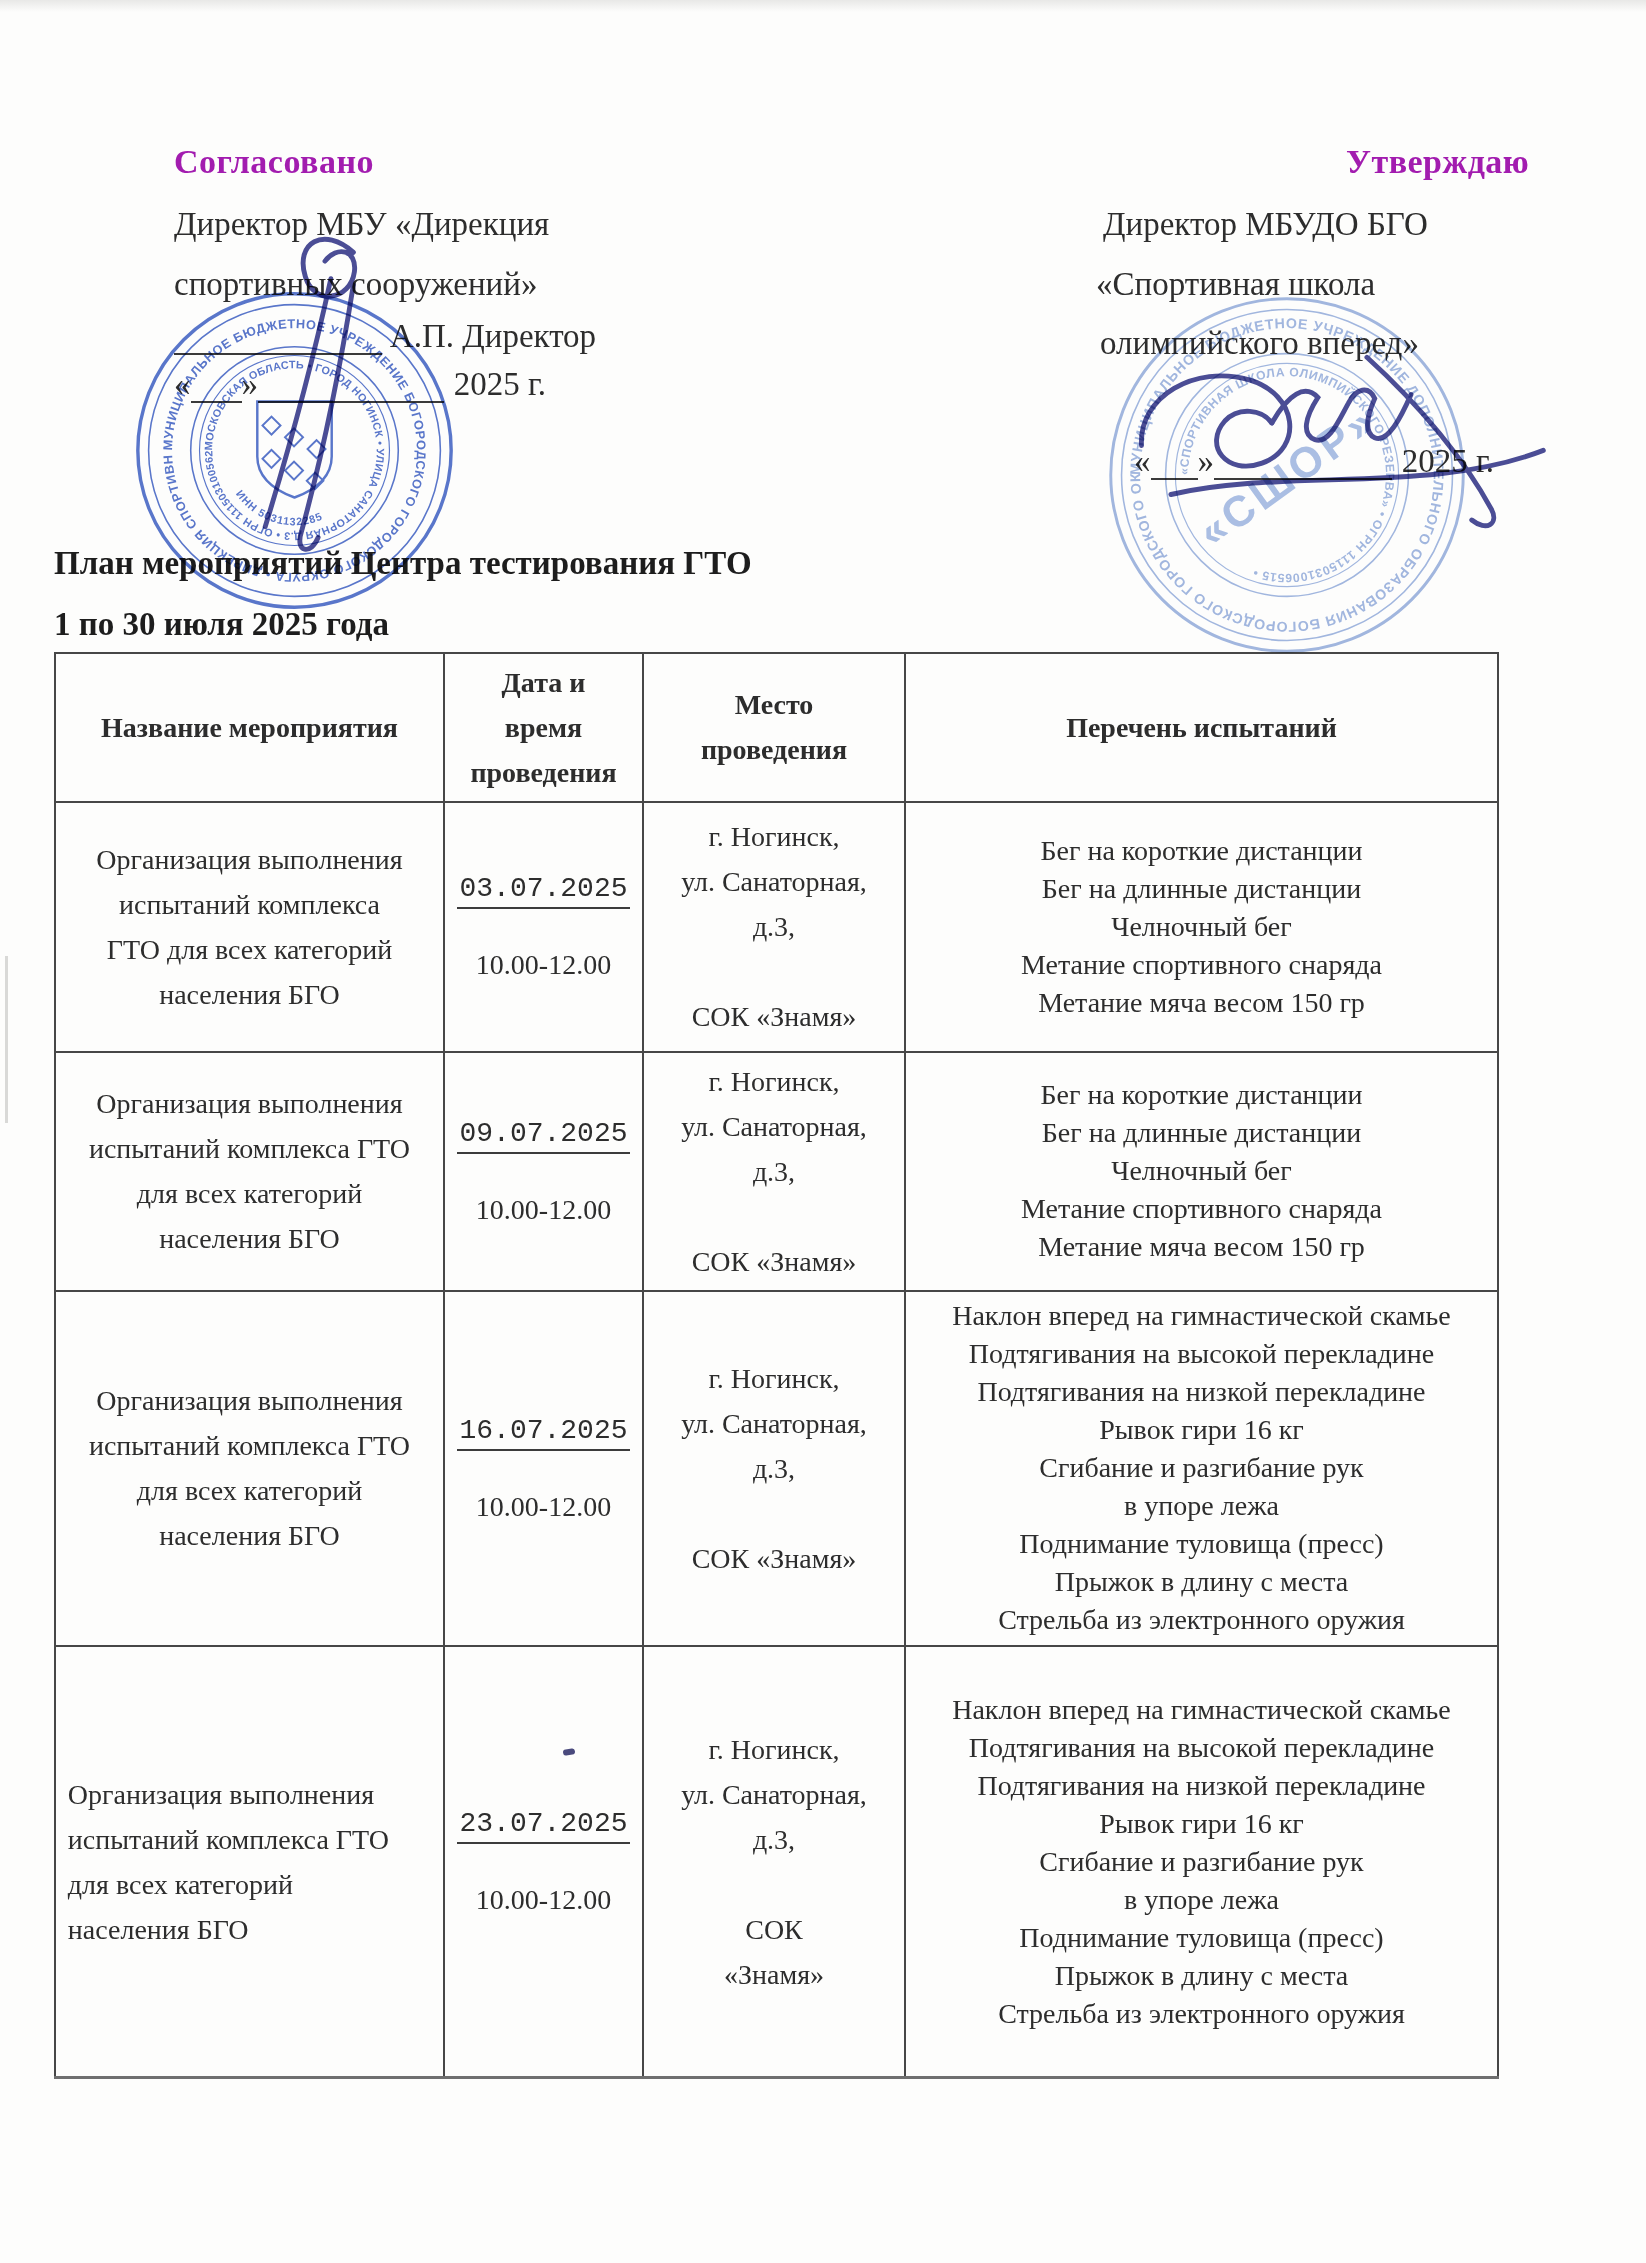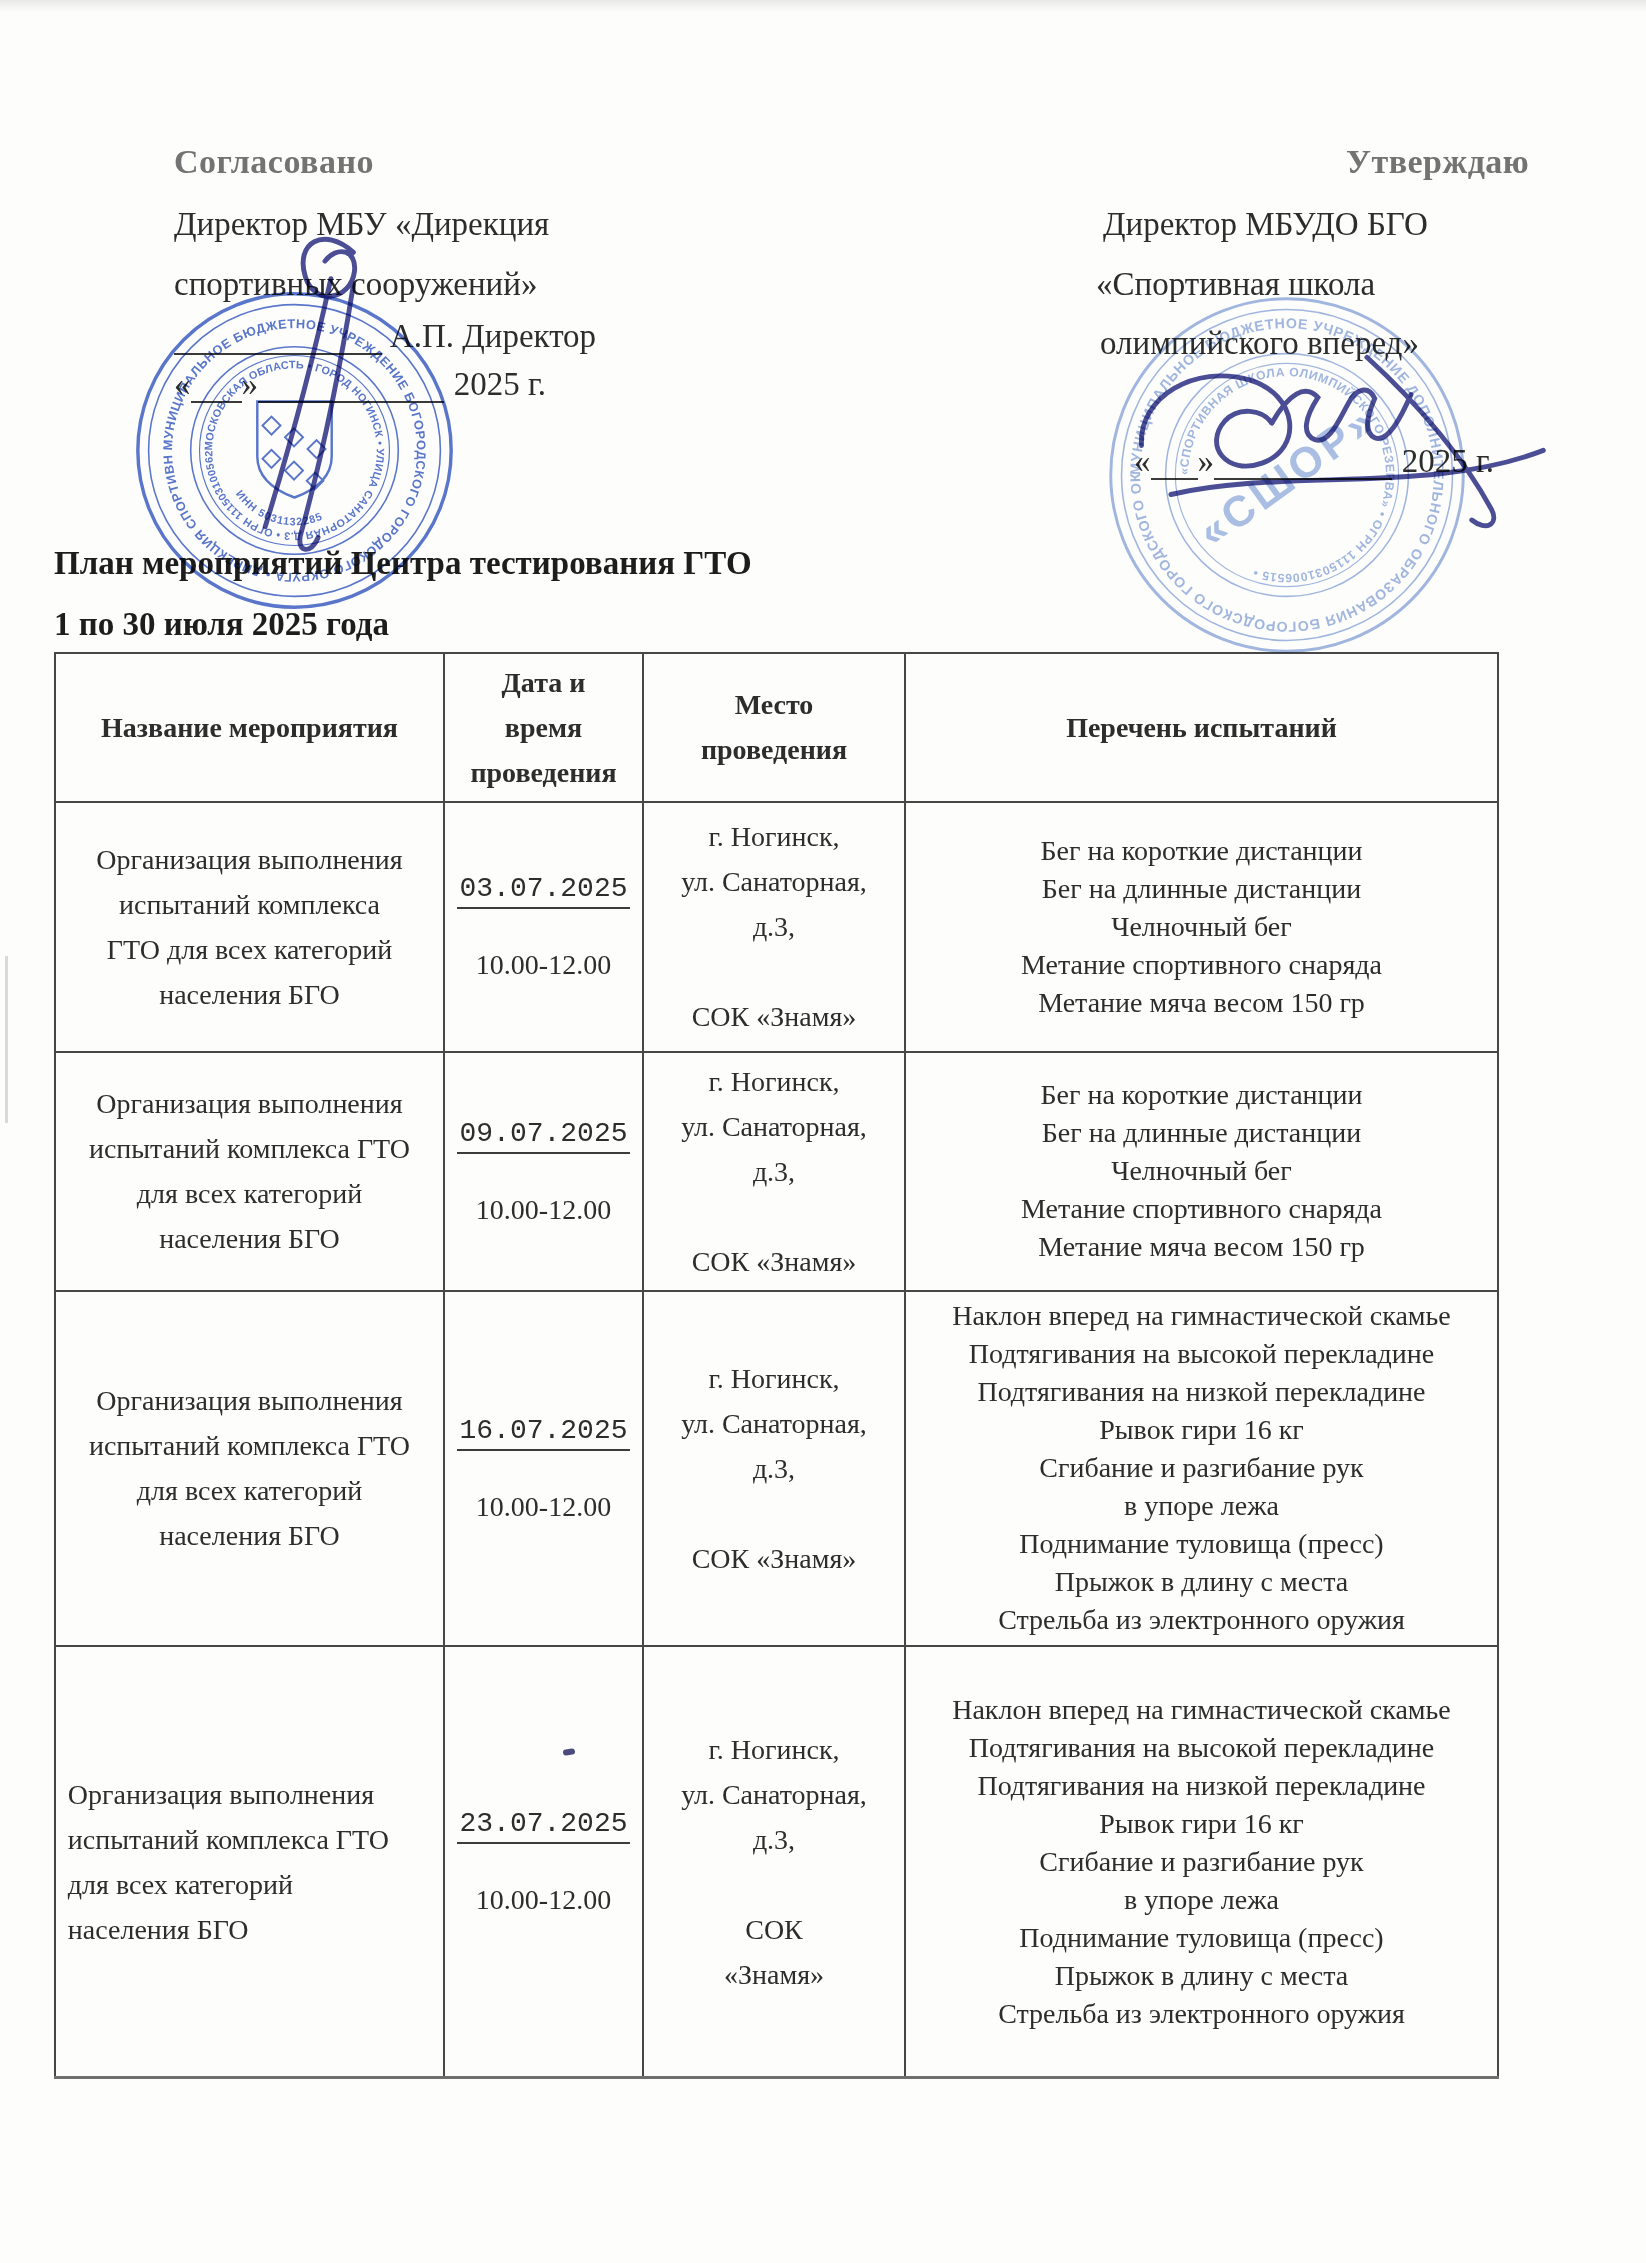--- a/index.html
+++ b/index.html
@@ -6,21 +6,21 @@
   .page{
     position:relative;width:1647px;height:2263px;background:#fdfdfc;overflow:hidden;
     font-family:"Liberation Serif","DejaVu Serif",serif;color:#2d2d2d;
   }
   .page::before{
     content:"";position:absolute;top:0;left:0;right:0;height:11.8px;
     background:linear-gradient(#d7d7d5,rgba(255,255,255,0));opacity:.55;pointer-events:none;
   }
   .scan-edge{position:absolute;background:#d9d9d7;}
   .abs{position:absolute;}
-  .approval-heading{font-size:34px;font-weight:bold;color:#737373;letter-spacing:0.5px;}
+  .approval-heading{font-size:34px;font-weight:bold;color:#a21caf;letter-spacing:0.5px;}
   .org-line{font-size:33px;white-space:nowrap;}
   .sig-row,.date-row{font-size:33px;white-space:nowrap;}
   .blank-line{display:inline-block;height:33px;border-bottom:2px solid #3a3a3a;vertical-align:bottom;}
   .sig-name{margin-left:7.8px;}
   .year-label{margin-left:9.8px;}
   .doc-title{left:54px;width:1443px;text-align:left;font-size:33px;font-weight:bold;color:#1d1d1d;}
 
   
   table.events{
     position:absolute;left:54px;top:652px;width:1443px;

